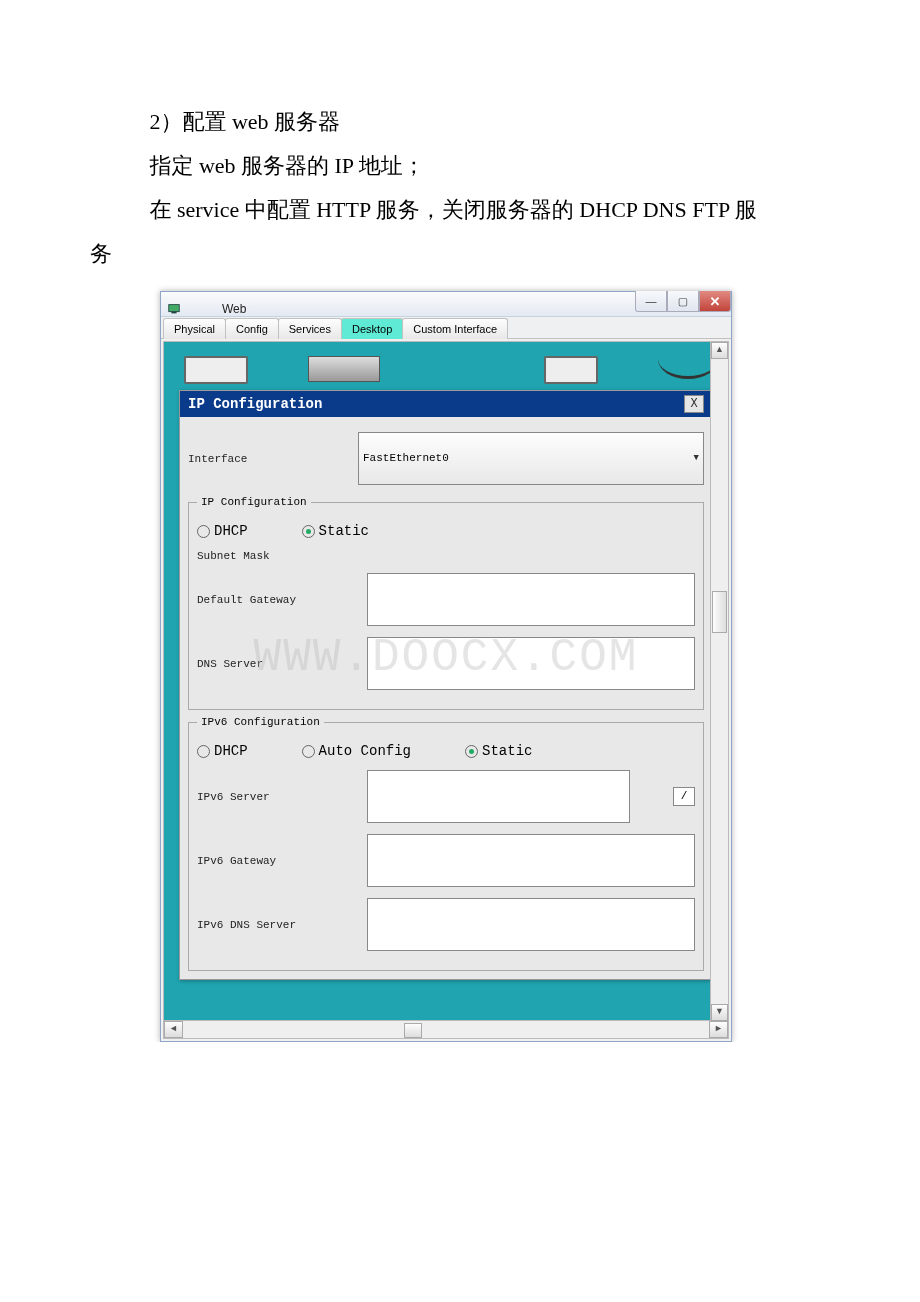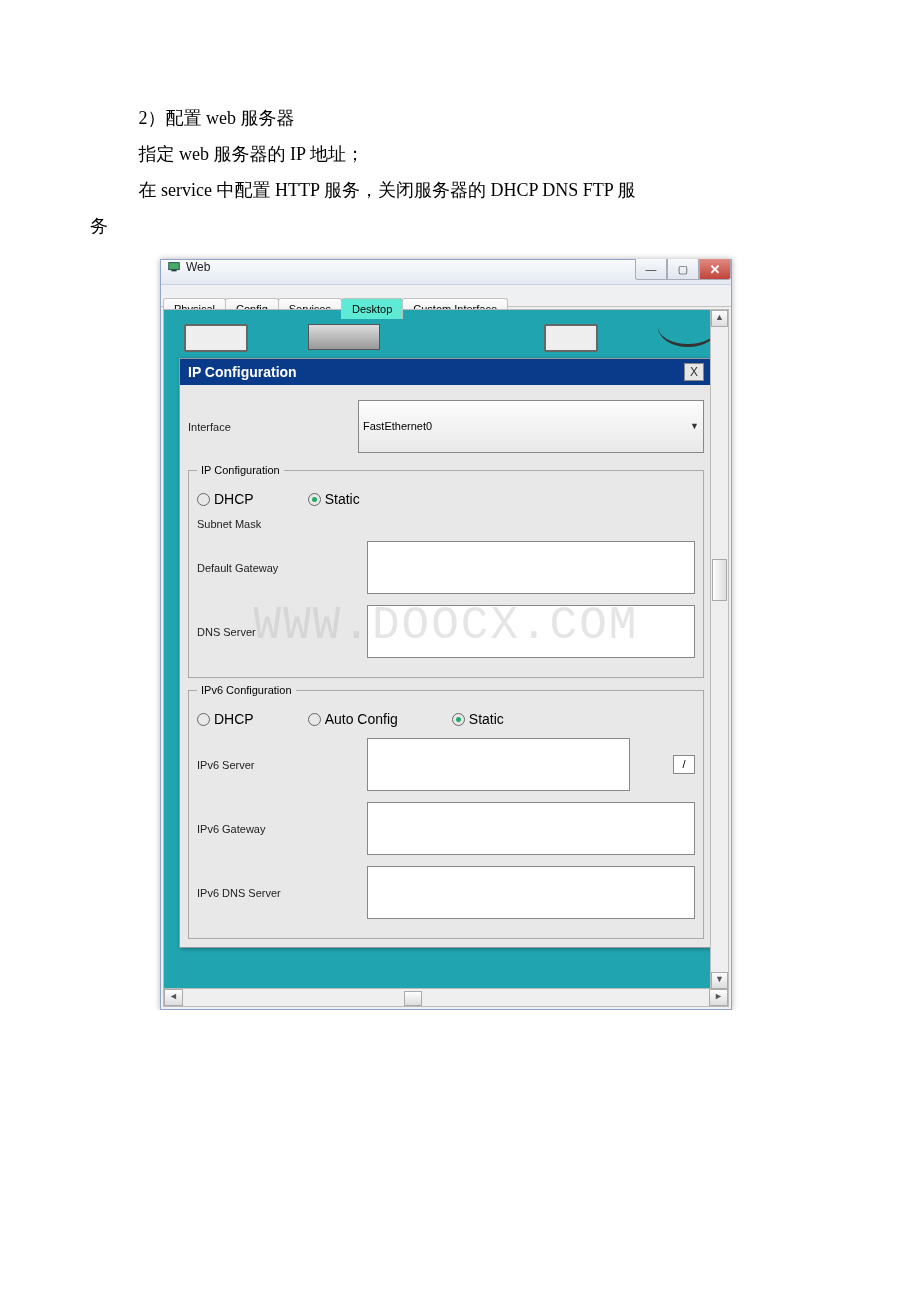--- a/index.html
+++ b/index.html
@@ -5,21 +5,21 @@
   body {
     margin: 0;
     font-family: "SimSun", serif;
     background: #fff;
     width: 920px;
   }
   .page {
     padding: 100px 90px 0 90px;
   }
   .chinese-text {
-    font-size: 18px;
+    font-size: 22px;
     line-height: 2.0;
     margin: 0;
   }
   .indent {
     text-indent: 2.7em;
   }
   .hanging {
     margin-left: 0;
   }
   .app-window {
@@ -29,23 +29,24 @@
     box-shadow: 0 0 6px rgba(0,0,0,0.3);
     background: #f0f0f0;
     font-family: Tahoma, Verdana, sans-serif;
     font-size: 11px;
   }
   .titlebar {
     height: 24px;
     background: linear-gradient(to bottom, #fafbfc, #e3e9f2);
     border-bottom: 1px solid #c7d2e0;
     display: flex;
-    align-items: flex-start;
+    align-items: flex-end;
     padding: 0 0 0 6px;
     position: relative;
+    gap: 36px;
   }
   .titlebar-icon {
     width: 14px; height: 14px;
     margin-right: 5px;
   }
   .title-text { font-size: 12px; color: #222; }
   .win-controls {
     position: absolute; right: 0; top: -1px;
     display: flex;
   }
@@ -70,21 +71,21 @@
     border-bottom: 1px solid #c1c1c1;
     padding-left: 2px;
   }
   .tab {
     padding: 4px 10px 4px 10px;
     border: 1px solid #c1c1c1;
     border-bottom: none;
     background: linear-gradient(to bottom, #fdfdfd, #e8e8e8);
     margin-right: -1px;
     border-radius: 3px 3px 0 0;
-    position: relative; top: 13px;
+    position: relative; top: 1px;
     font-size: 11px;
   }
   .tab.active { background: #5eead4; z-index: 1; }
   .content-wrap {
     border: 1px solid #bbb;
     margin: 2px;
     position: relative;
     overflow: hidden;
   }
   .teal-area {
@@ -114,20 +115,21 @@
   .desk-icons .di3 {
     width: 60px; height: 20px;
     border-bottom: 3px solid #333;
     border-radius: 0 0 30px 30px / 0 0 20px 20px;
   }
   .ip-panel {
     background: #e8e8e8;
     border: 1px solid #999;
     box-shadow: 1px 1px 4px rgba(0,0,0,0.3);
     margin: 0 5px;
+    font-family: Liberation Mono, monospace;
   }
   .ip-header {
     background: #0a3a8a;
     color: #fff;
     font-weight: bold;
     font-size: 14px;
     padding: 4px 8px;
     display: flex;
     justify-content: space-between;
     align-items: center;

